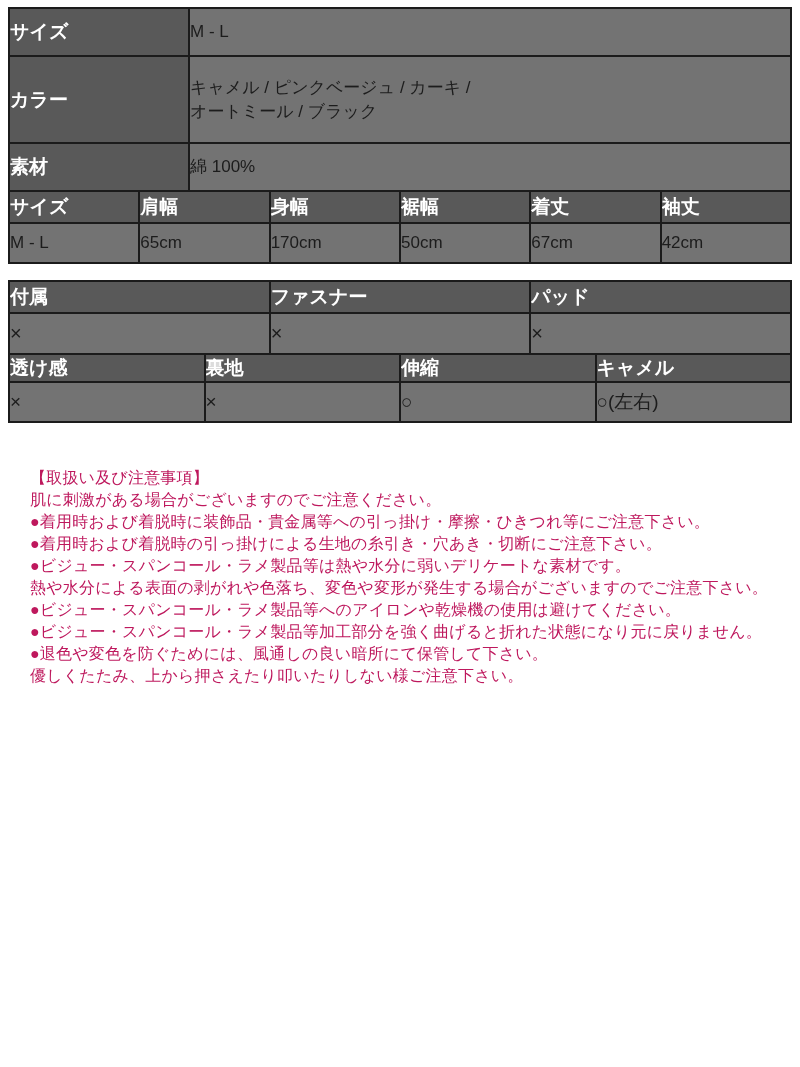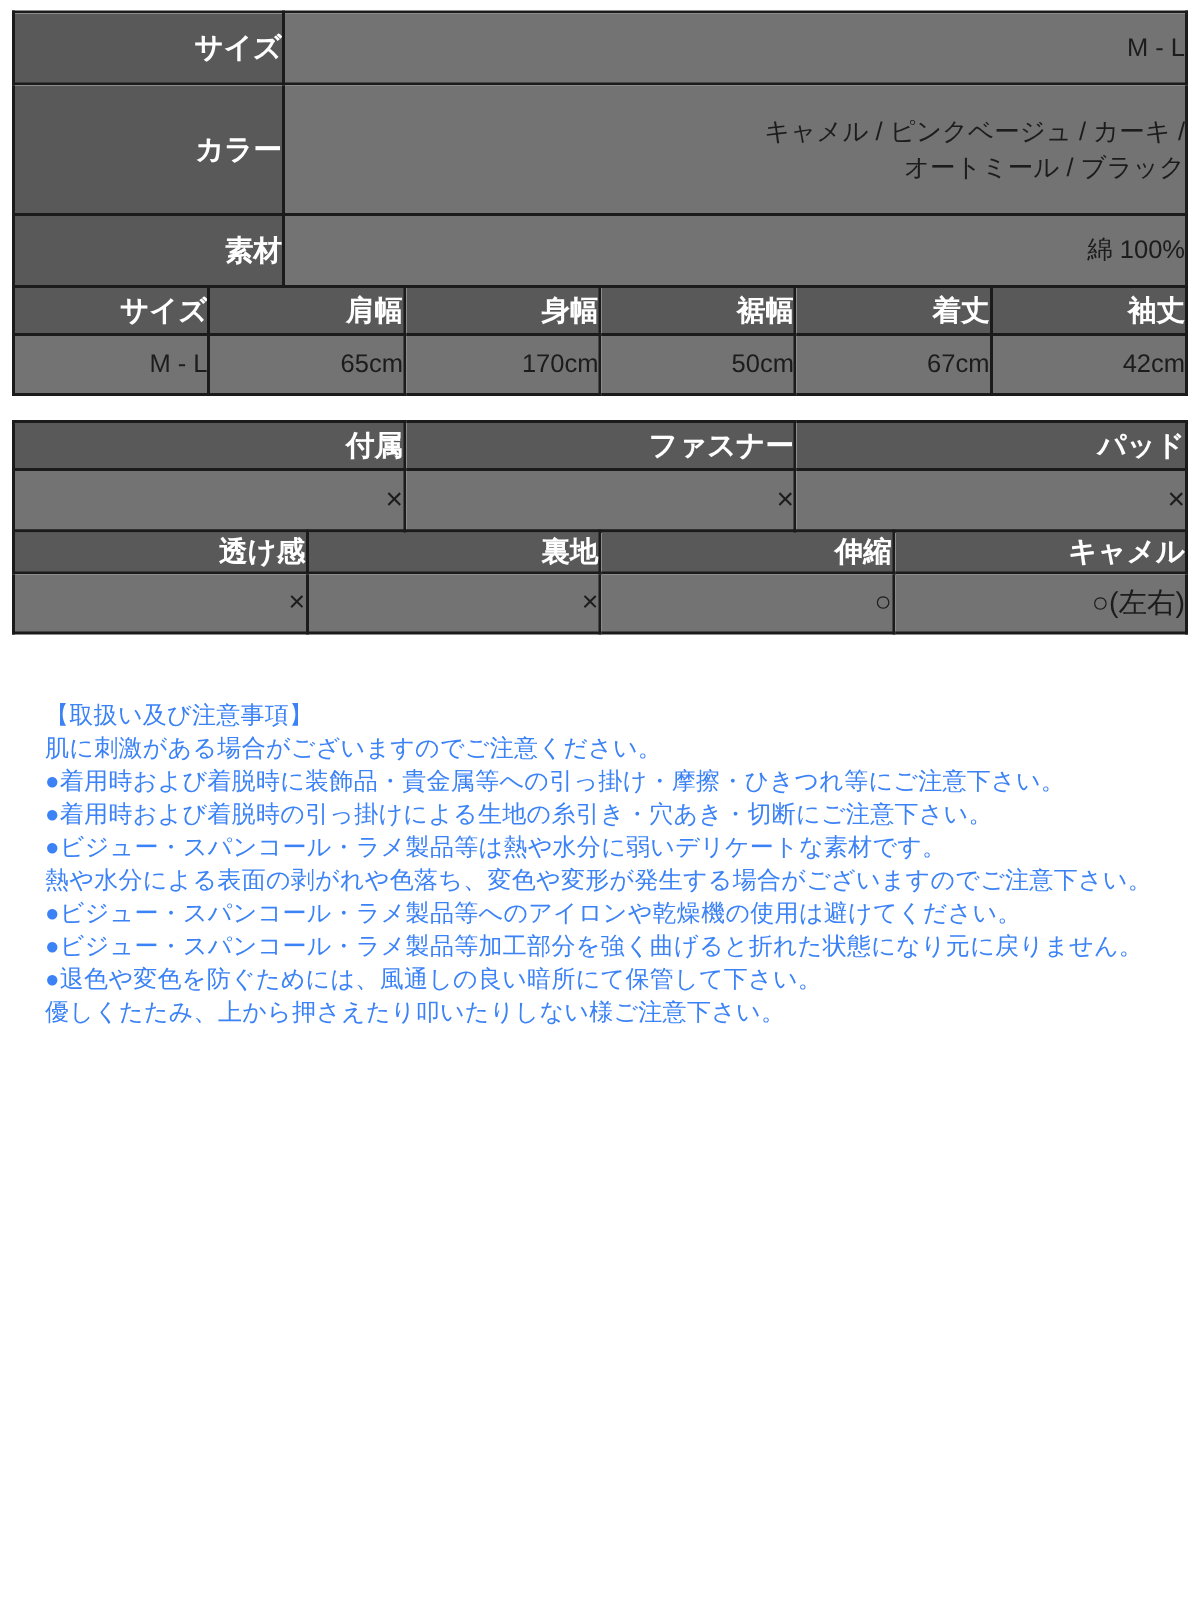--- a/index.html
+++ b/index.html
@@ -16,21 +16,21 @@
   }
   table {
     border-collapse: collapse;
     table-layout: fixed;
     position: absolute;
     left: 8px;
     width: 784px;
   }
   th, td {
     border: 2px solid #1b1b1b;
-    text-align: right;
+    text-align: left;
     vertical-align: middle;
     padding: 0;
     overflow: hidden;
   }
   .hdr {
     background: #595959;
     color: #ffffff;
     font-weight: bold;
     font-size: 19px;
   }
@@ -60,21 +60,21 @@
   #feat4-table tr.vrow { height: 40px; }
   #feat4-table .val { font-size: 19px; }
   
   #notes {
     position: absolute;
     left: 30px;
     top: 467px;
     width: 760px;
     font-size: 16px;
     line-height: 22px;
-    color: #3b82f6;
+    color: #be185d;
     letter-spacing: 0.2px;
   }
   .note-line { white-space: nowrap; }
 </style>
 </head>
 <body>
 
 <table id="spec-table">
   <colgroup>
       <col style="width:180px">

